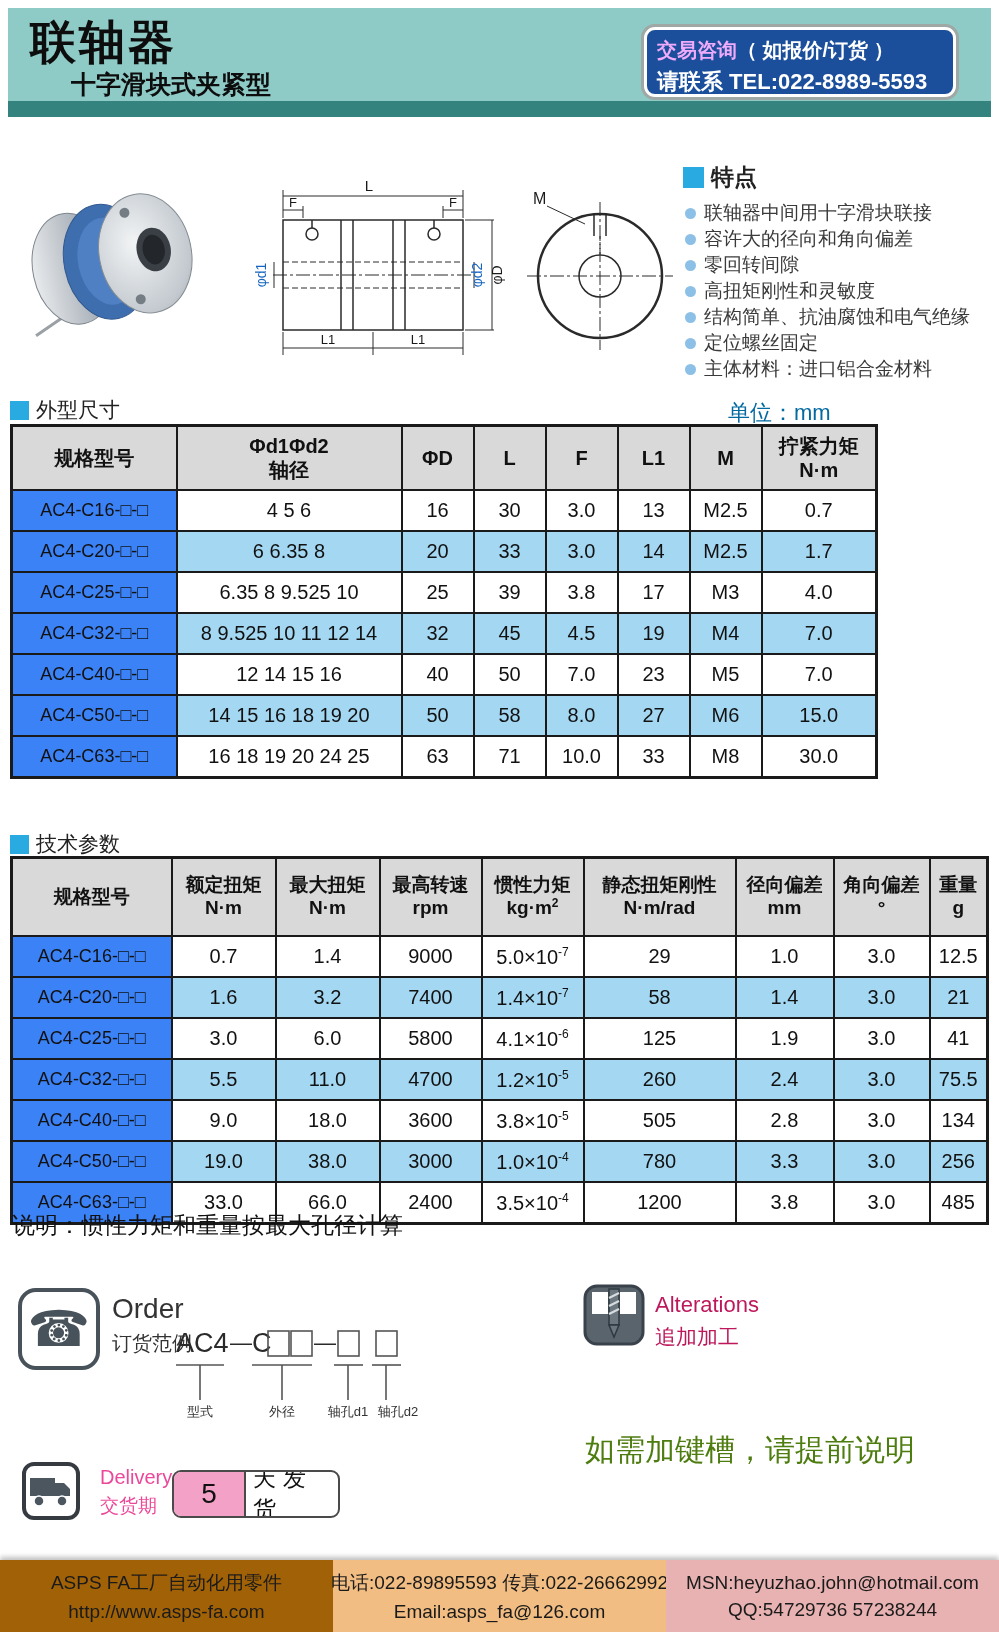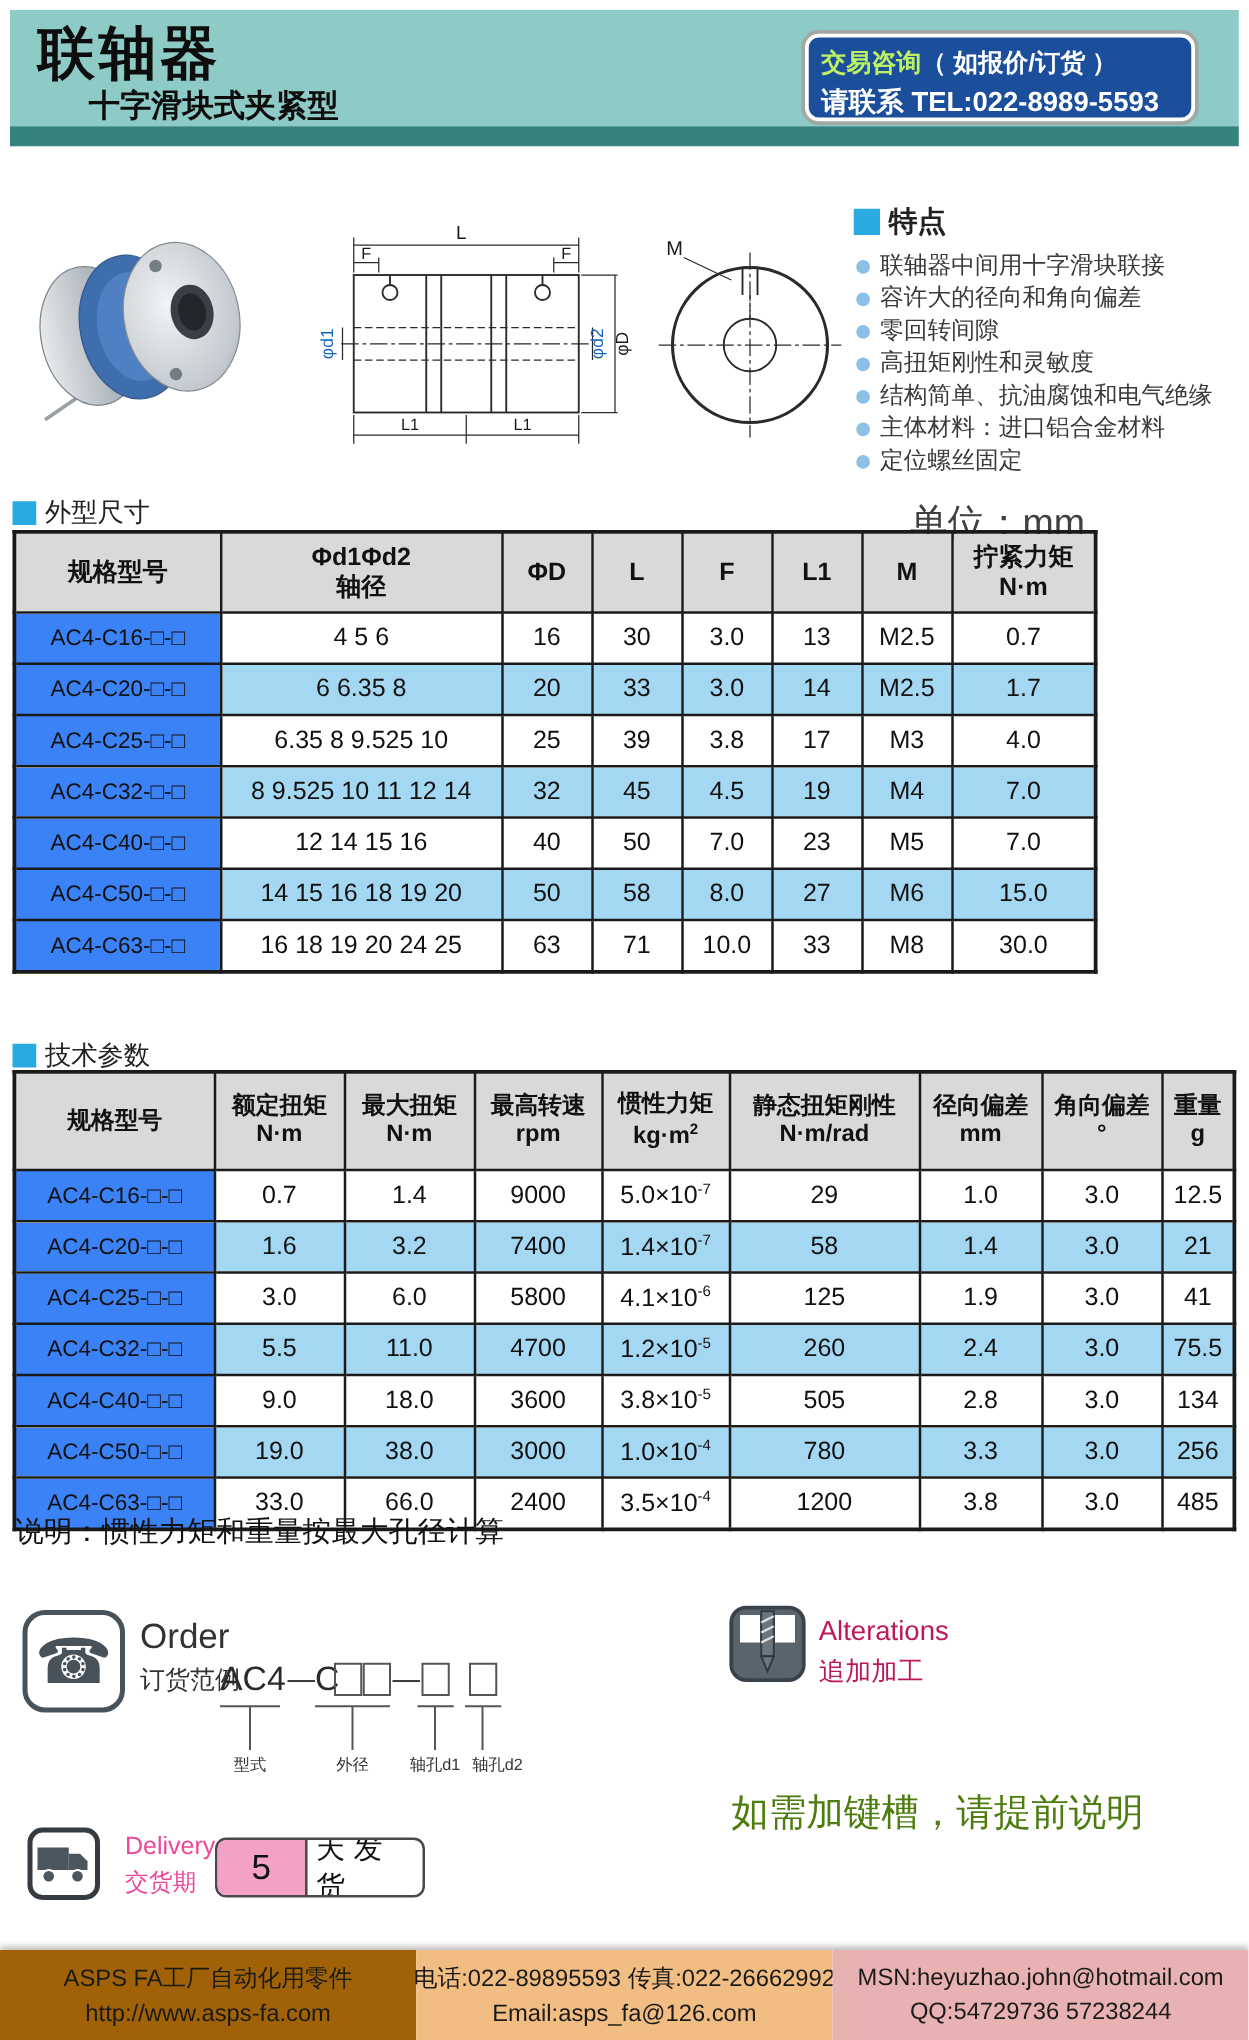--- a/index.html
+++ b/index.html
@@ -9,37 +9,37 @@
   
   .header-band{position:absolute;left:8px;top:8px;width:983px;height:93px;background:#8ecac6;}
   .header-strip{position:absolute;left:8px;top:101px;width:983px;height:16px;background:#35837e;}
   .page-title{position:absolute;left:30px;top:12px;font-size:46px;font-weight:bold;letter-spacing:3px;color:#0d0d0d;}
   .page-subtitle{position:absolute;left:30px;top:68px;font-size:25px;font-weight:bold;color:#0d0d0d;margin-left:41px;}
   .contact{position:absolute;left:641px;top:24px;width:318px;height:76px;background:#9fa8a4;border-radius:14px;}
   .contact-inner{position:absolute;left:3px;top:3px;right:3px;bottom:3px;background:#1b4e9b;
                  border:3px solid #ffffff;border-radius:11px;box-sizing:border-box;
                  color:#fff;font-weight:bold;padding:7px 10px;}
   .contact-line1{font-size:20px;white-space:nowrap;}
-  .contact-line1 .hl{color:#bef264;}
+  .contact-line1 .hl{color:#f0abfc;}
   .contact-line2{font-size:22px;margin-top:3px;white-space:nowrap;}
 
   
   .features{position:absolute;left:683px;top:162px;width:312px;}
   .features-title{display:flex;align-items:center;font-size:23px;font-weight:bold;color:#222;}
   .features-title .sq{width:21px;height:21px;background:#29abe2;margin-right:7px;}
   .features ul{list-style:none;margin:7px 0 0 0;padding:0;}
   .features li{display:flex;align-items:flex-start;font-size:19px;color:#3a3a3a;line-height:26px;}
   .features li .dot{flex:none;width:11px;height:11px;border-radius:50%;background:#8cc0e6;margin:8px 8px 0 2px;}
 
   
   .section-title{position:absolute;display:flex;align-items:center;font-size:21px;color:#222;}
   .section-title .sq{width:19px;height:19px;background:#29abe2;margin-right:7px;}
   #dims-title{left:10px;top:396px;}
   #tech-title{left:10px;top:830px;}
-  .unit-label{position:absolute;left:728px;top:398px;font-size:30px;color:#404040;}
+  .unit-label{position:absolute;left:728px;top:398px;font-size:22px;color:#0369a1;}
 
   
   table{border-collapse:collapse;table-layout:fixed;border:3px solid #1a1a1a;}
   th,td{border:2px solid #1a1a1a;text-align:center;padding:0;overflow:hidden;}
   thead th{background:#d9d9d9;font-size:20px;font-weight:bold;line-height:1.2;}
   tbody td{height:39px;font-size:20px;background:#ffffff;}
   tbody td.model{background:#3b82f6;font-size:18px;}
   tbody tr.alt td:not(.model){background:#a4d7f2;}
   sup{font-size:12px;}
   .dim-table{position:absolute;left:10px;top:424px;width:865px;}
@@ -208,25 +208,25 @@
         <li>
           <span class="dot"></span>
           <span>高扭矩刚性和灵敏度</span>
         </li>
         <li>
           <span class="dot"></span>
           <span>结构简单、抗油腐蚀和电气绝缘</span>
         </li>
         <li>
           <span class="dot"></span>
+          <span>定位螺丝固定</span>
+        </li>
+        <li>
+          <span class="dot"></span>
           <span>主体材料：进口铝合金材料</span>
-        </li>
-        <li>
-          <span class="dot"></span>
-          <span>定位螺丝固定</span>
         </li>
       </ul>
   </div>
 
   <div class="section-title" id="dims-title">
     <span class="sq"></span>
     <span>外型尺寸</span>
   </div>
   <div class="unit-label">单位：mm</div>
 

